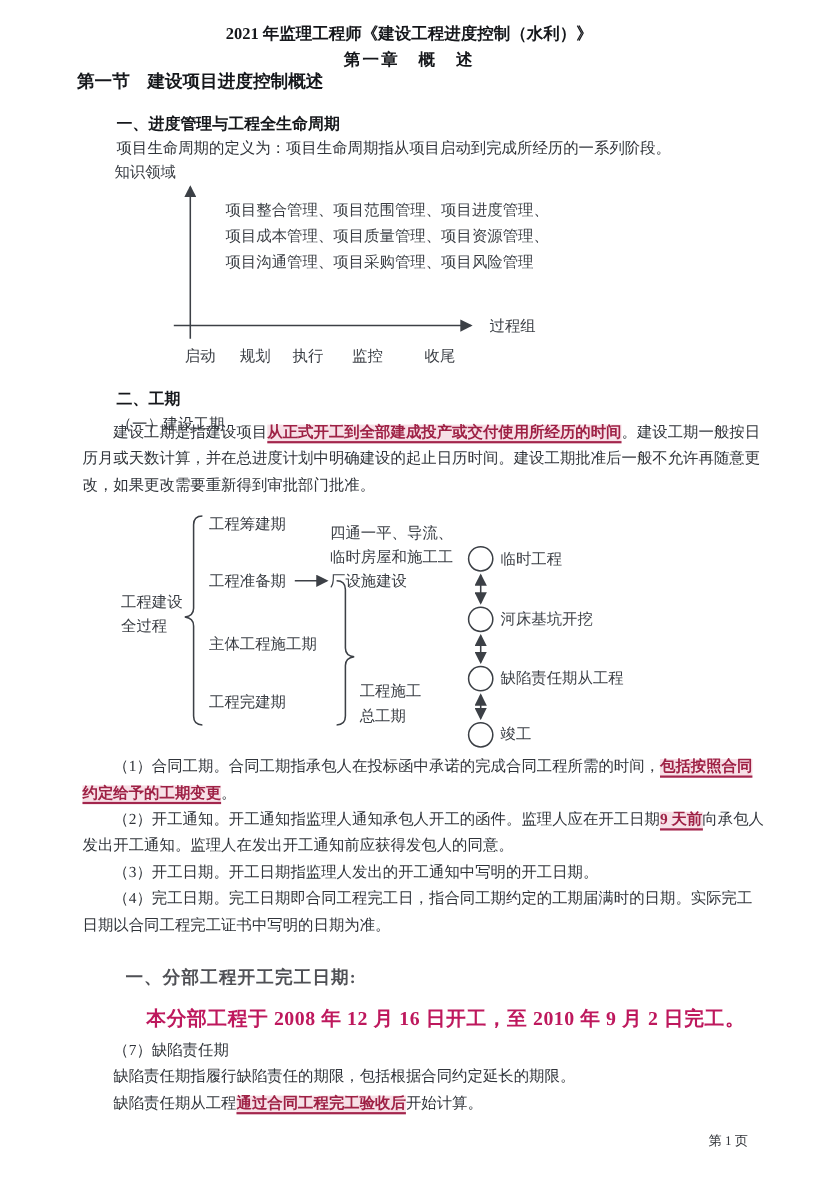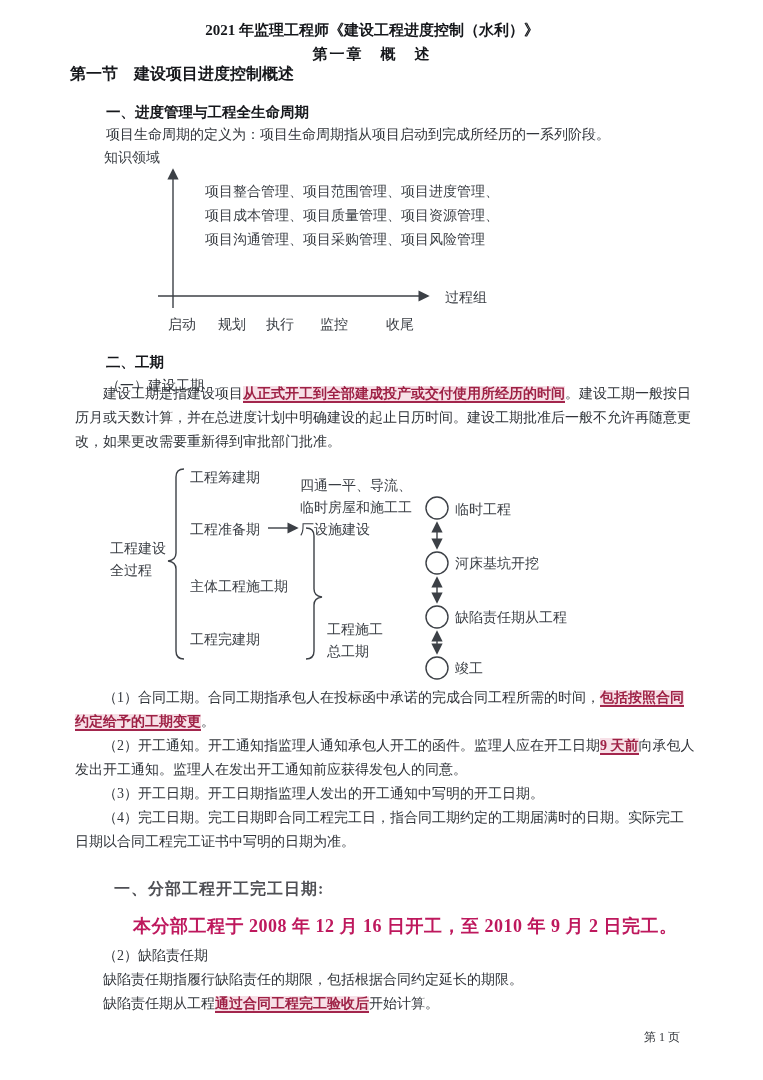--- a/index.html
+++ b/index.html
@@ -108,20 +108,20 @@
     <p class="para"><span>（1）合同工期。合同工期指承包人在投标函中承诺的完成合同工程所需的时间，</span><span class="hl">包括按照合同约定给予的工期变更</span><span>。</span></p>
     <p class="para"><span>（2）开工通知。开工通知指监理人通知承包人开工的函件。监理人应在开工日期</span><span class="hl">9 天前</span><span>向承包人发出开工通知。监理人在发出开工通知前应获得发包人的同意。</span></p>
     <p class="para">（3）开工日期。开工日期指监理人发出的开工通知中写明的开工日期。</p>
     <p class="para">（4）完工日期。完工日期即合同工程完工日，指合同工期约定的工期届满时的日期。实际完工日期以合同工程完工证书中写明的日期为准。</p>
   </div>
 
   <div class="abs excerpt-h" style="top:879px;left:114px;">一、分部工程开工完工日期:</div>
   <div class="abs excerpt-b" style="top:914px;left:133px;">本分部工程于 2008 年 12 月 16 日开工，至 2010 年 9 月 2 日完工。</div>
 
   <div class="abs" style="top:944px;left:75px;width:620px;">
-    <p class="line-ind">（2）缺陷责任期</p>
+    <p class="line-ind">（7）缺陷责任期</p>
     <p class="line-ind">缺陷责任期指履行缺陷责任的期限，包括根据合同约定延长的期限。</p>
     <p class="line-ind"><span>缺陷责任期从工程</span><span class="hl">通过合同工程完工验收后</span><span>开始计算。</span></p>
   </div>
 
   <div class="abs footer" style="top:1029px;left:644px;">第 1 页</div>
 
 </div>
 
 </body></html>

